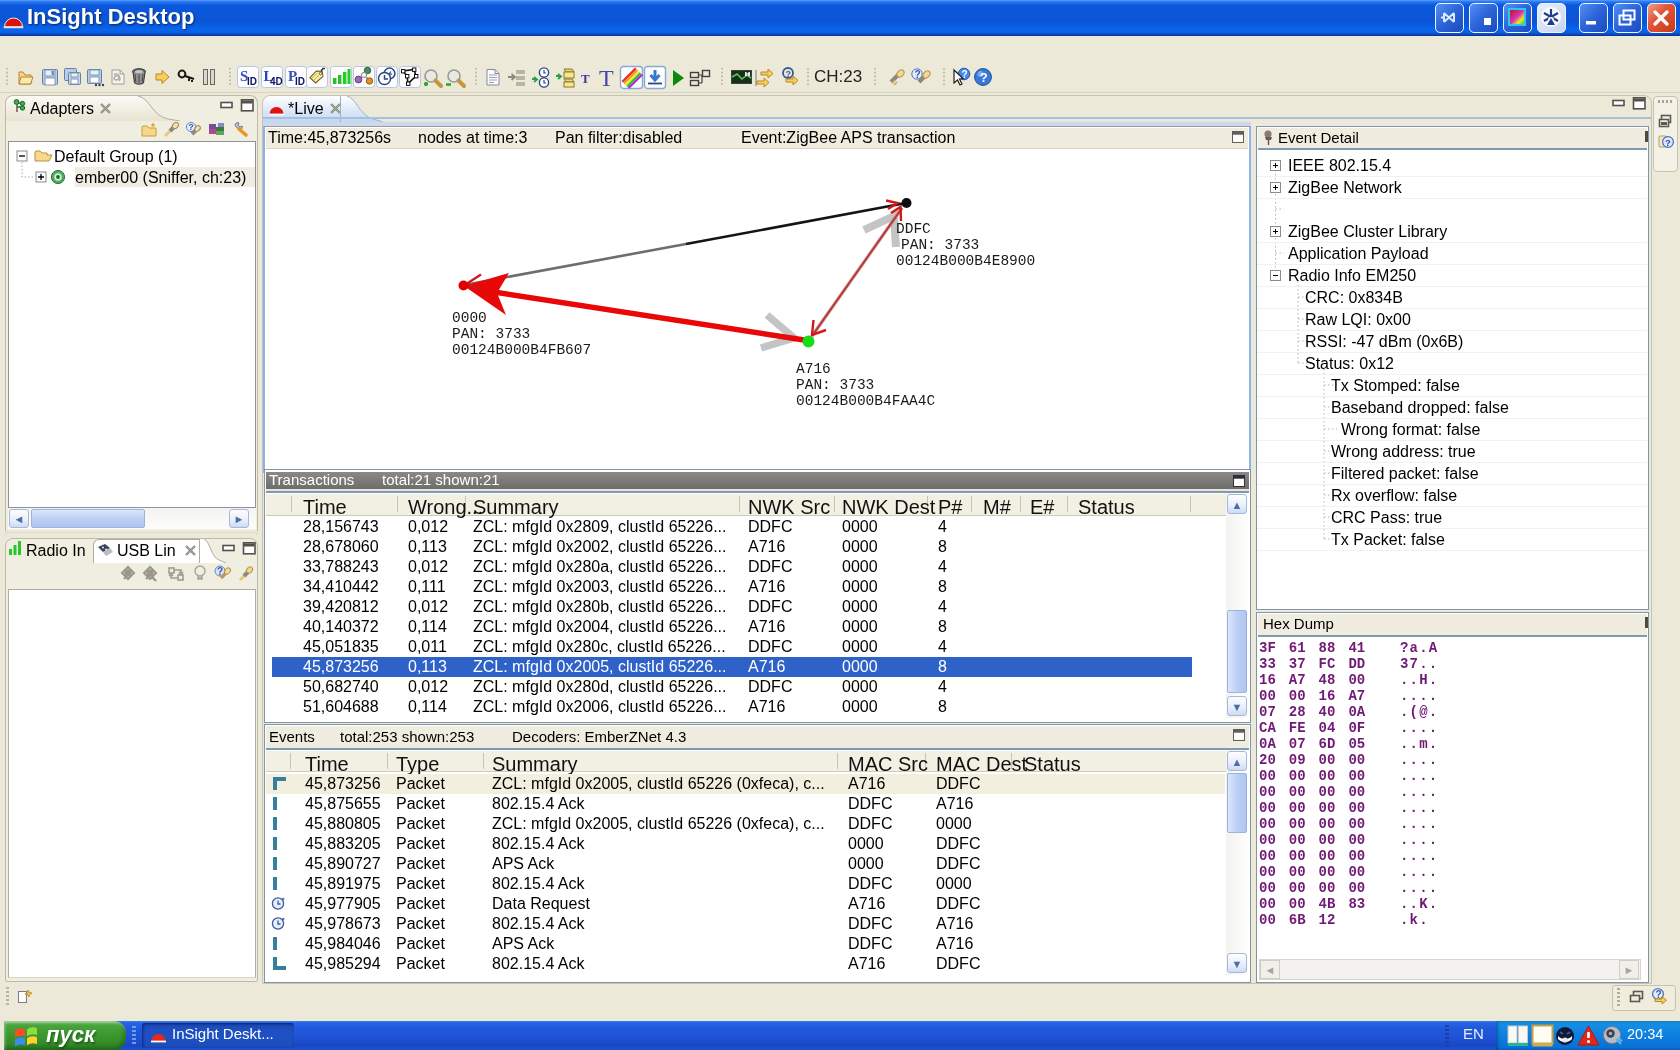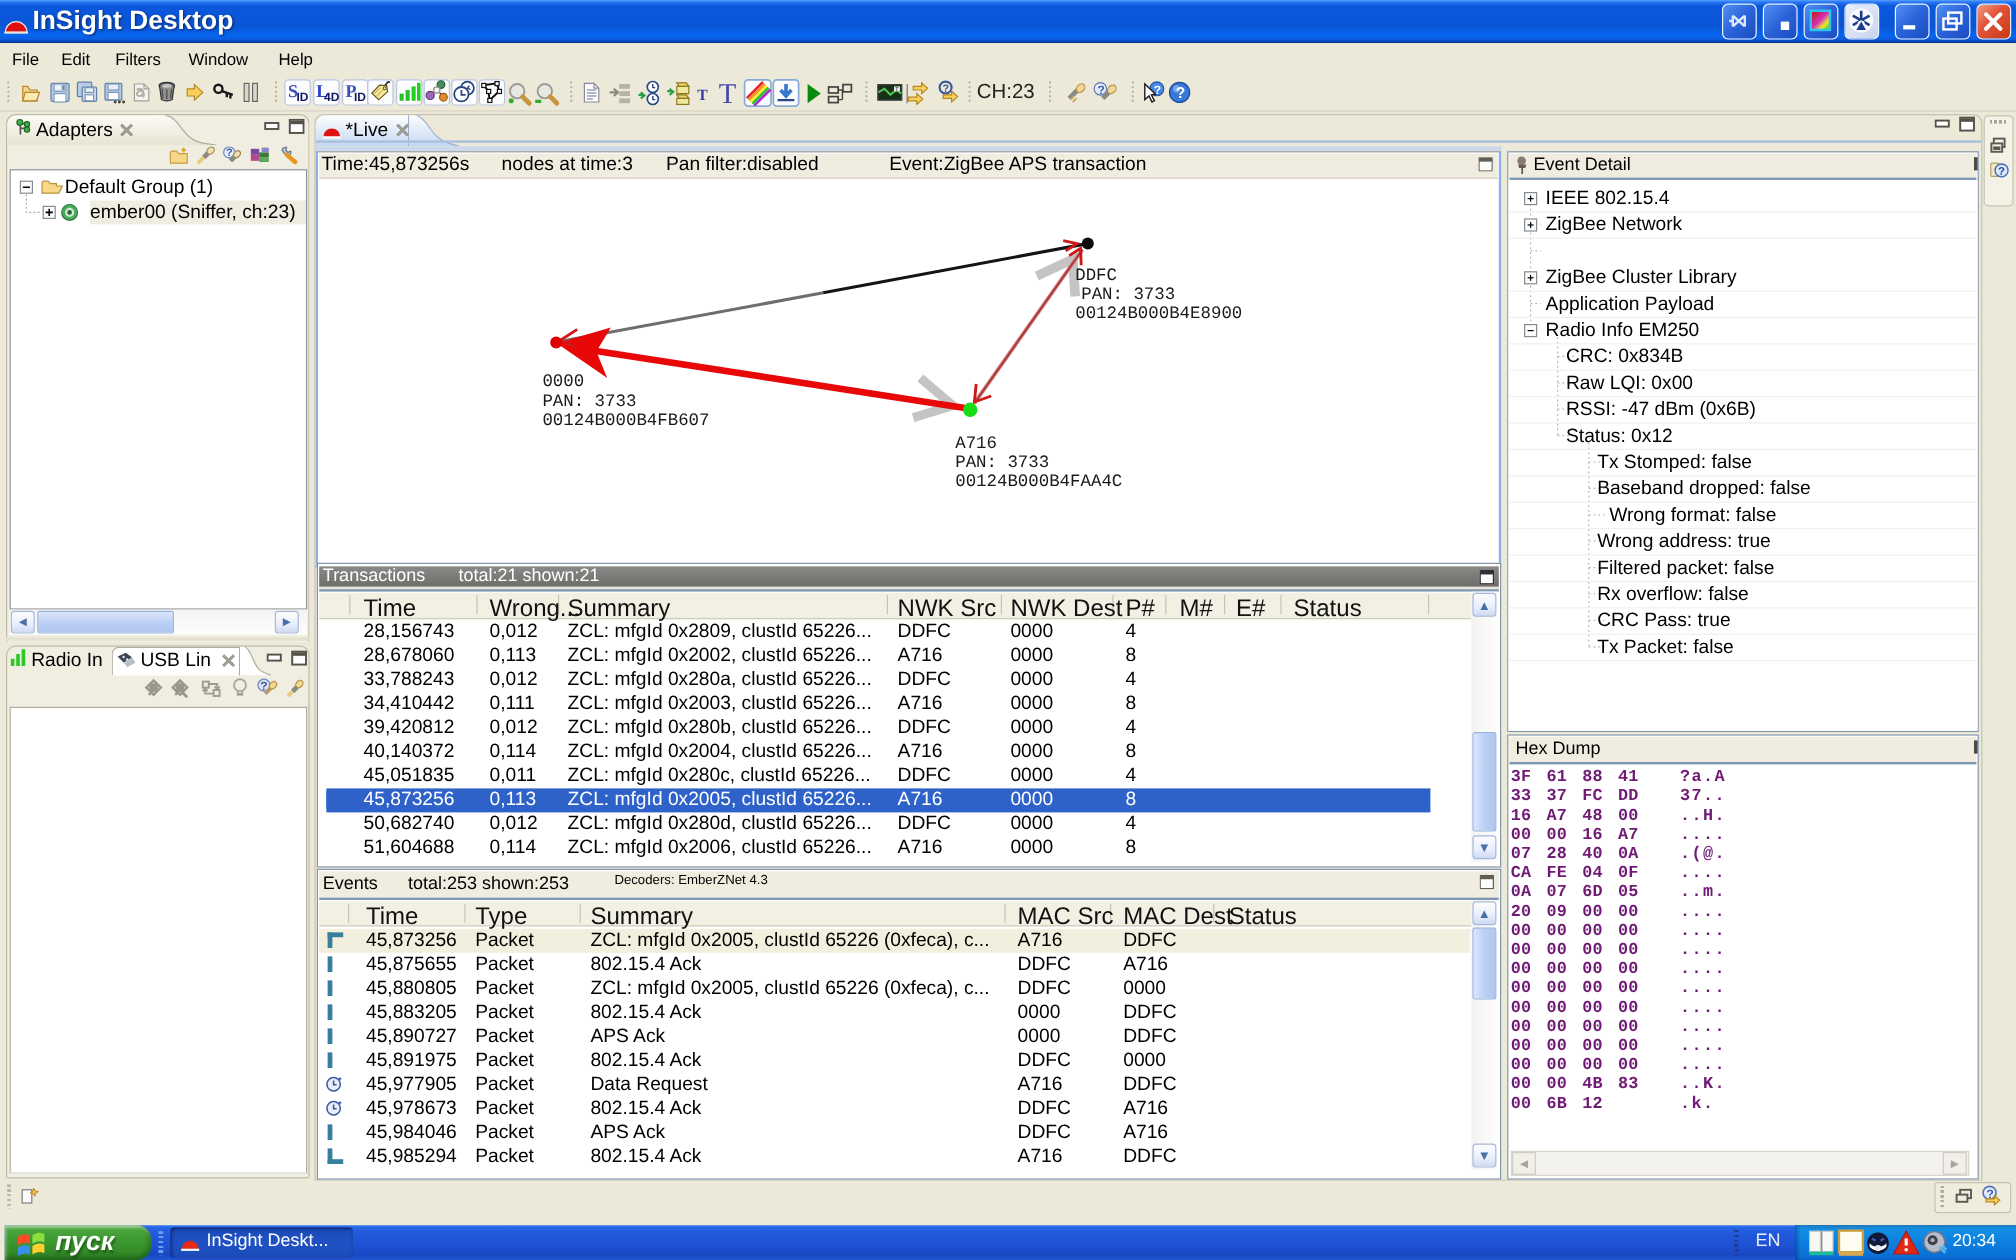--- a/index.html
+++ b/index.html
@@ -110,27 +110,20 @@
         <rect x="5.5" y="11.5" width="11" height="9" fill="none" stroke="#fff" stroke-width="2"></rect>
       </svg>
     </div>
     <div class="tbtn" id="tb7" style="left:1647px">
       <svg width="26" height="27" viewBox="0 0 26 27">
           <path d="M7 8 L19 20 M19 8 L7 20" stroke="#fff" stroke-width="3.4" stroke-linecap="round"></path>
         </svg>
     </div>
   </div>
 
-  <div id="menubar">
-    <div class="mitem" style="left:10px">File</div>
-    <div class="mitem" style="left:51px">Edit</div>
-    <div class="mitem" style="left:96px">Filters</div>
-    <div class="mitem" style="left:157px">Window</div>
-    <div class="mitem" style="left:232px">Help</div>
-  </div>
 
   <div id="toolbar">
     <div id="chtext">CH:23</div>
     <svg class="abs" style="left:0;top:0" width="1680" height="31" viewBox="0 0 1680 31">
       <defs>
         <g id="sepg">
             <path d="M0 6 L0 25" stroke="#b4b09e" stroke-width="1.6" stroke-dasharray="1.6 2.2"></path>
           </g>
         <g id="magg">
           <circle cx="8" cy="8" r="6" fill="#e8e8e4" stroke="#9a9a94" stroke-width="1.6"></circle>
@@ -746,21 +739,21 @@
   <div class="sb-thumb abs" style="left:1227px;top:610px;width:20px;height:83px"></div>
   <div class="sb-btn abs" style="left:1227px;top:696px;width:20px;height:20px">
       <div class="arrowglyph" style="top:4px">▼</div>
     </div>
 
   <div class="abs" style="left:264px;top:724px;width:987px;height:259px;border:1.5px solid #8095a8;background:#fff"></div>
   <div class="abs" style="left:266px;top:726px;width:983px;height:22px;background:#f0ede0"></div>
   <div class="abs" style="left:266px;top:748px;width:983px;height:1.5px;background:#8099b2"></div>
   <div class="abs" style="left:269px;top:728px;font-size:15px">Events</div>
   <div class="abs" style="left:340px;top:728px;font-size:15px">total:253 shown:253</div>
-  <div class="abs" style="left:512px;top:728px;font-size:11px">Decoders: EmberZNet 4.3</div>
+  <div class="abs" style="left:512px;top:728px;font-size:15px">Decoders: EmberZNet 4.3</div>
   <svg class="abs" style="left:1233px;top:729px" width="12" height="12" viewBox="0 0 12 12">
       <rect x="0.5" y="0.5" width="11" height="11" fill="#fdfdfb" stroke="#5f5f58"></rect>
       <rect x="0.5" y="0.5" width="11" height="3.2" fill="#5f5f58"></rect>
     </svg>
 
   <div class="abs thead" style="left:266px;top:751px;width:960px;height:21px"></div>
   <div class="abs hsep" style="left:290px;top:753px"></div>
   <div class="abs hsep" style="left:387px;top:753px"></div>
   <div class="abs hsep" style="left:483px;top:753px"></div>
   <div class="abs hsep" style="left:837px;top:753px"></div>

